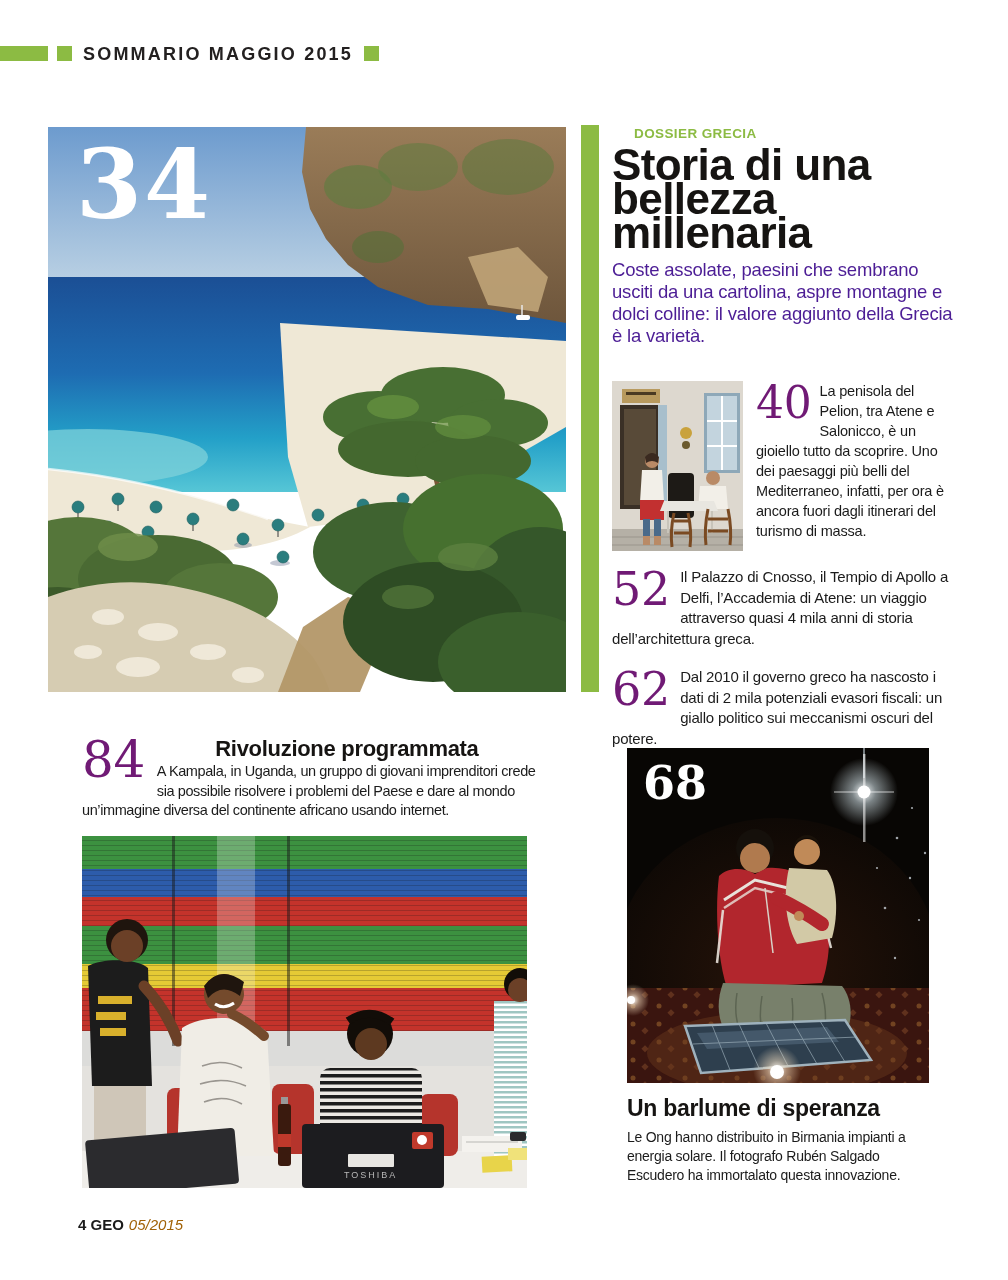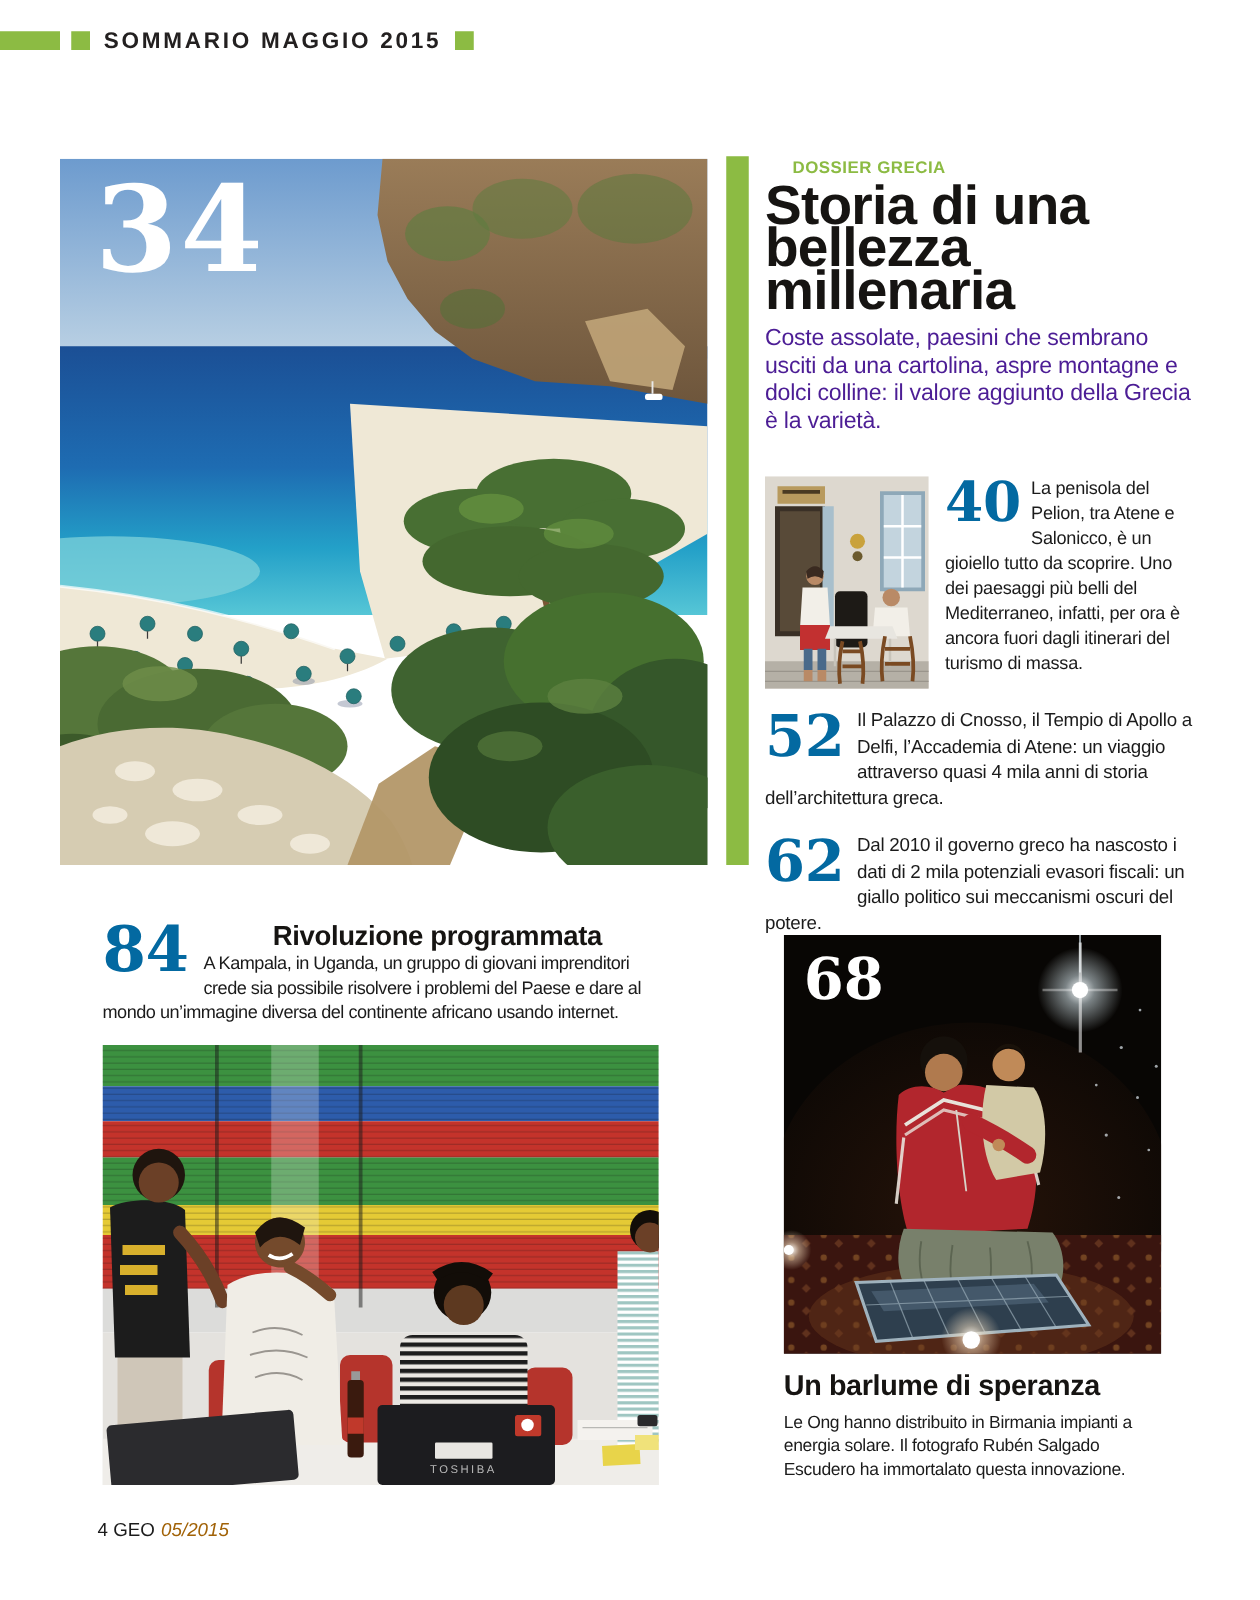--- a/index.html
+++ b/index.html
@@ -1,20 +1,20 @@
 <!DOCTYPE html>
 <html lang="it"><head>
 <meta charset="utf-8">
 <style>
   html,body{margin:0;padding:0;background:#ffffff;}
   .page{position:relative;width:1008px;height:1280px;background:#fff;overflow:hidden;
         font-family:"Liberation Sans",sans-serif;color:#1b1b1b;}
 
   
-  .masthead{position:absolute;top:24px;left:0;display:flex;align-items:center;}
+  .masthead{position:absolute;top:46px;left:0;display:flex;align-items:flex-start;}
   .edge-bar{width:48px;height:15px;margin-right:9px;}
   .sq{width:15px;height:15px;}
   .masthead-title{margin:0 11px;font-size:18px;font-weight:bold;letter-spacing:2.2px;
                   color:#232020;line-height:16px;white-space:nowrap;}
 
   
   .photo-main{position:absolute;left:48px;top:127px;width:518px;height:565px;}
   .photo-main svg{display:block;}
   .num-overlay{position:absolute;color:#fff;font-family:"DejaVu Serif",serif;
                font-weight:bold;line-height:1;}
@@ -27,21 +27,21 @@
   .dossier{position:absolute;left:612px;top:126px;width:348px;}
   .kicker{font-size:13.5px;font-weight:bold;letter-spacing:.4px;margin:0 0 6px;line-height:16px;padding-left:22px;}
   .dossier-title{margin:0;font-size:44px;line-height:34px;font-weight:bold;color:#161412;
                  letter-spacing:-.6px;}
   .dossier-title span{display:block;}
   .lead{margin:9px 0 0;font-size:18.5px;line-height:22px;color:#4c1d95;letter-spacing:-.2px;}
 
   .feat40{display:flex;margin-top:34px;}
   .tavern{flex:none;}
   .feat40-text{margin-left:13px;width:210px;font-size:14.5px;line-height:20px;letter-spacing:-.2px;}
-  .bignum{float:left;font-family:"DejaVu Serif",serif;font-weight:bold;color:#0369a1;
+  .bignum{float:left;font-family:"DejaVu Serif",serif;font-weight:normal;color:#701a75;
           font-size:44px;line-height:40px;margin:2px 8px 0 0;}
   .feat52,.feat62{font-size:15px;line-height:20.5px;letter-spacing:-.2px;}
   .feat52{margin-top:16px;}
   .feat62{margin-top:18px;}
   .feat52 .bignum,.feat62 .bignum{font-size:46px;line-height:40px;margin-right:10px;}
 
   
   .sec84{position:absolute;left:82px;top:736px;width:455px;}
   .sec84 .bignum{font-size:50px;line-height:44px;margin:2px 12px 0 0;}
   .f84-head{font-size:22px;line-height:26px;font-weight:bold;margin:0;color:#161412;letter-spacing:-.3px;text-align:center;}
@@ -49,21 +49,21 @@
   .uganda{margin-top:15px;}
 
   
   .sec68{position:absolute;left:627px;top:748px;width:308px;}
   .myanmar{position:relative;width:312px;height:335px;}
   .barlume{font-size:23px;line-height:26px;font-weight:bold;margin:12px 0 0;color:#161412;letter-spacing:-.3px;}
   .sec68 p{margin:7px 0 0;font-size:14px;line-height:19px;letter-spacing:-.25px;width:302px;}
 
   
   .footer{position:absolute;left:78px;top:1216px;font-size:15px;color:#1b1b1b;}
-  .footer .pg{font-weight:normal;}
+  .footer .pg{font-weight:bold;}
   .footer .issue{color:#a16207;margin-left:5px;font-style:italic;}
 </style>
 </head>
 <body>
 
 <div class="page">
 
   <div class="masthead">
     <div class="edge-bar accent-bg" style="background: rgb(140, 187, 67);"></div>
     <div class="sq accent-bg" style="background: rgb(140, 187, 67);"></div>

